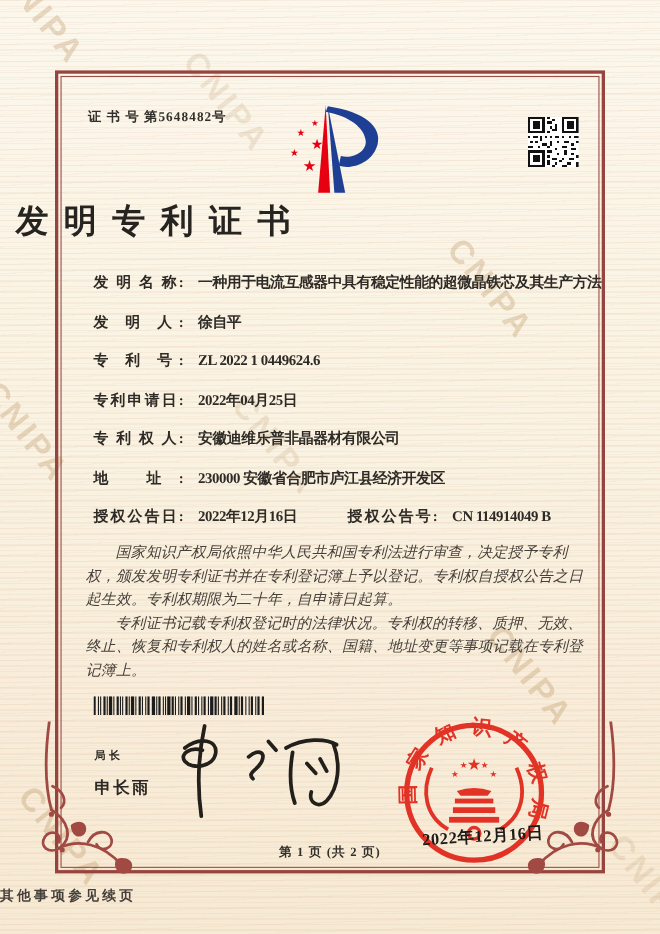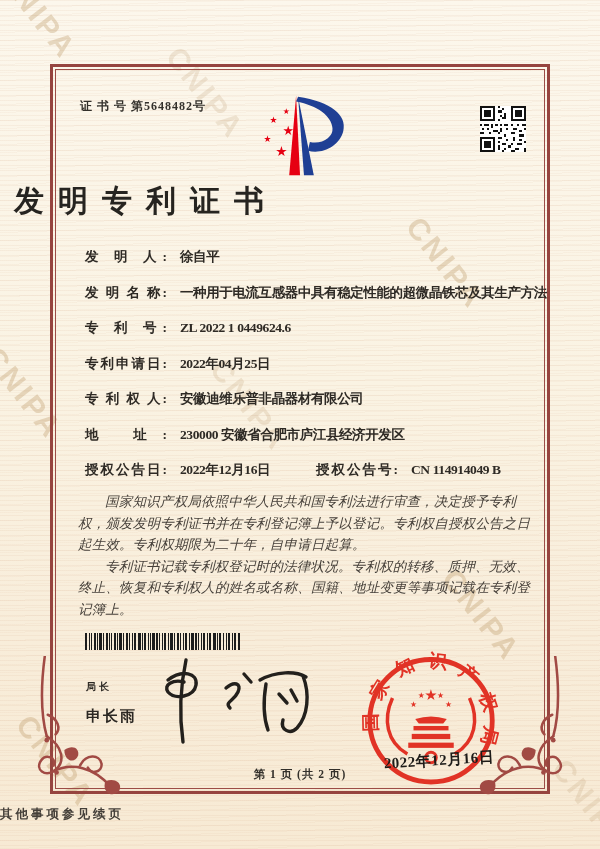--- a/index.html
+++ b/index.html
@@ -147,26 +147,26 @@
                  M16,32h2v2h-2z M20,34h4v2h-4z M28,34h2v2h-2z M34,34h4v2h-4z
                  M16,36h2v4h-2z M22,38h2v2h-2z M26,36h2v2h-2z M32,38h4v2h-4z M40,38h2v4h-2z
                  M20,40h2v2h-2z M28,40h4v2h-4z"></path>
       </g>
     </svg>
 
     <div class="title">发明专利证书</div>
 
     <div class="fields">
       <div class="frow">
+        <span class="flabel">发 明 名 称:</span>
+        <span class="fvalue">一种用于电流互感器中具有稳定性能的超微晶铁芯及其生产方法</span>
+      </div>
+      <div class="frow">
         <span class="flabel">发 明 人:</span>
         <span class="fvalue">徐自平</span>
-      </div>
-      <div class="frow">
-        <span class="flabel">发 明 名 称:</span>
-        <span class="fvalue">一种用于电流互感器中具有稳定性能的超微晶铁芯及其生产方法</span>
       </div>
       <div class="frow">
         <span class="flabel">专 利 号:</span>
         <span class="fvalue">ZL 2022 1 0449624.6</span>
       </div>
       <div class="frow">
         <span class="flabel">专利申请日:</span>
         <span class="fvalue">2022年04月25日</span>
       </div>
       <div class="frow">

